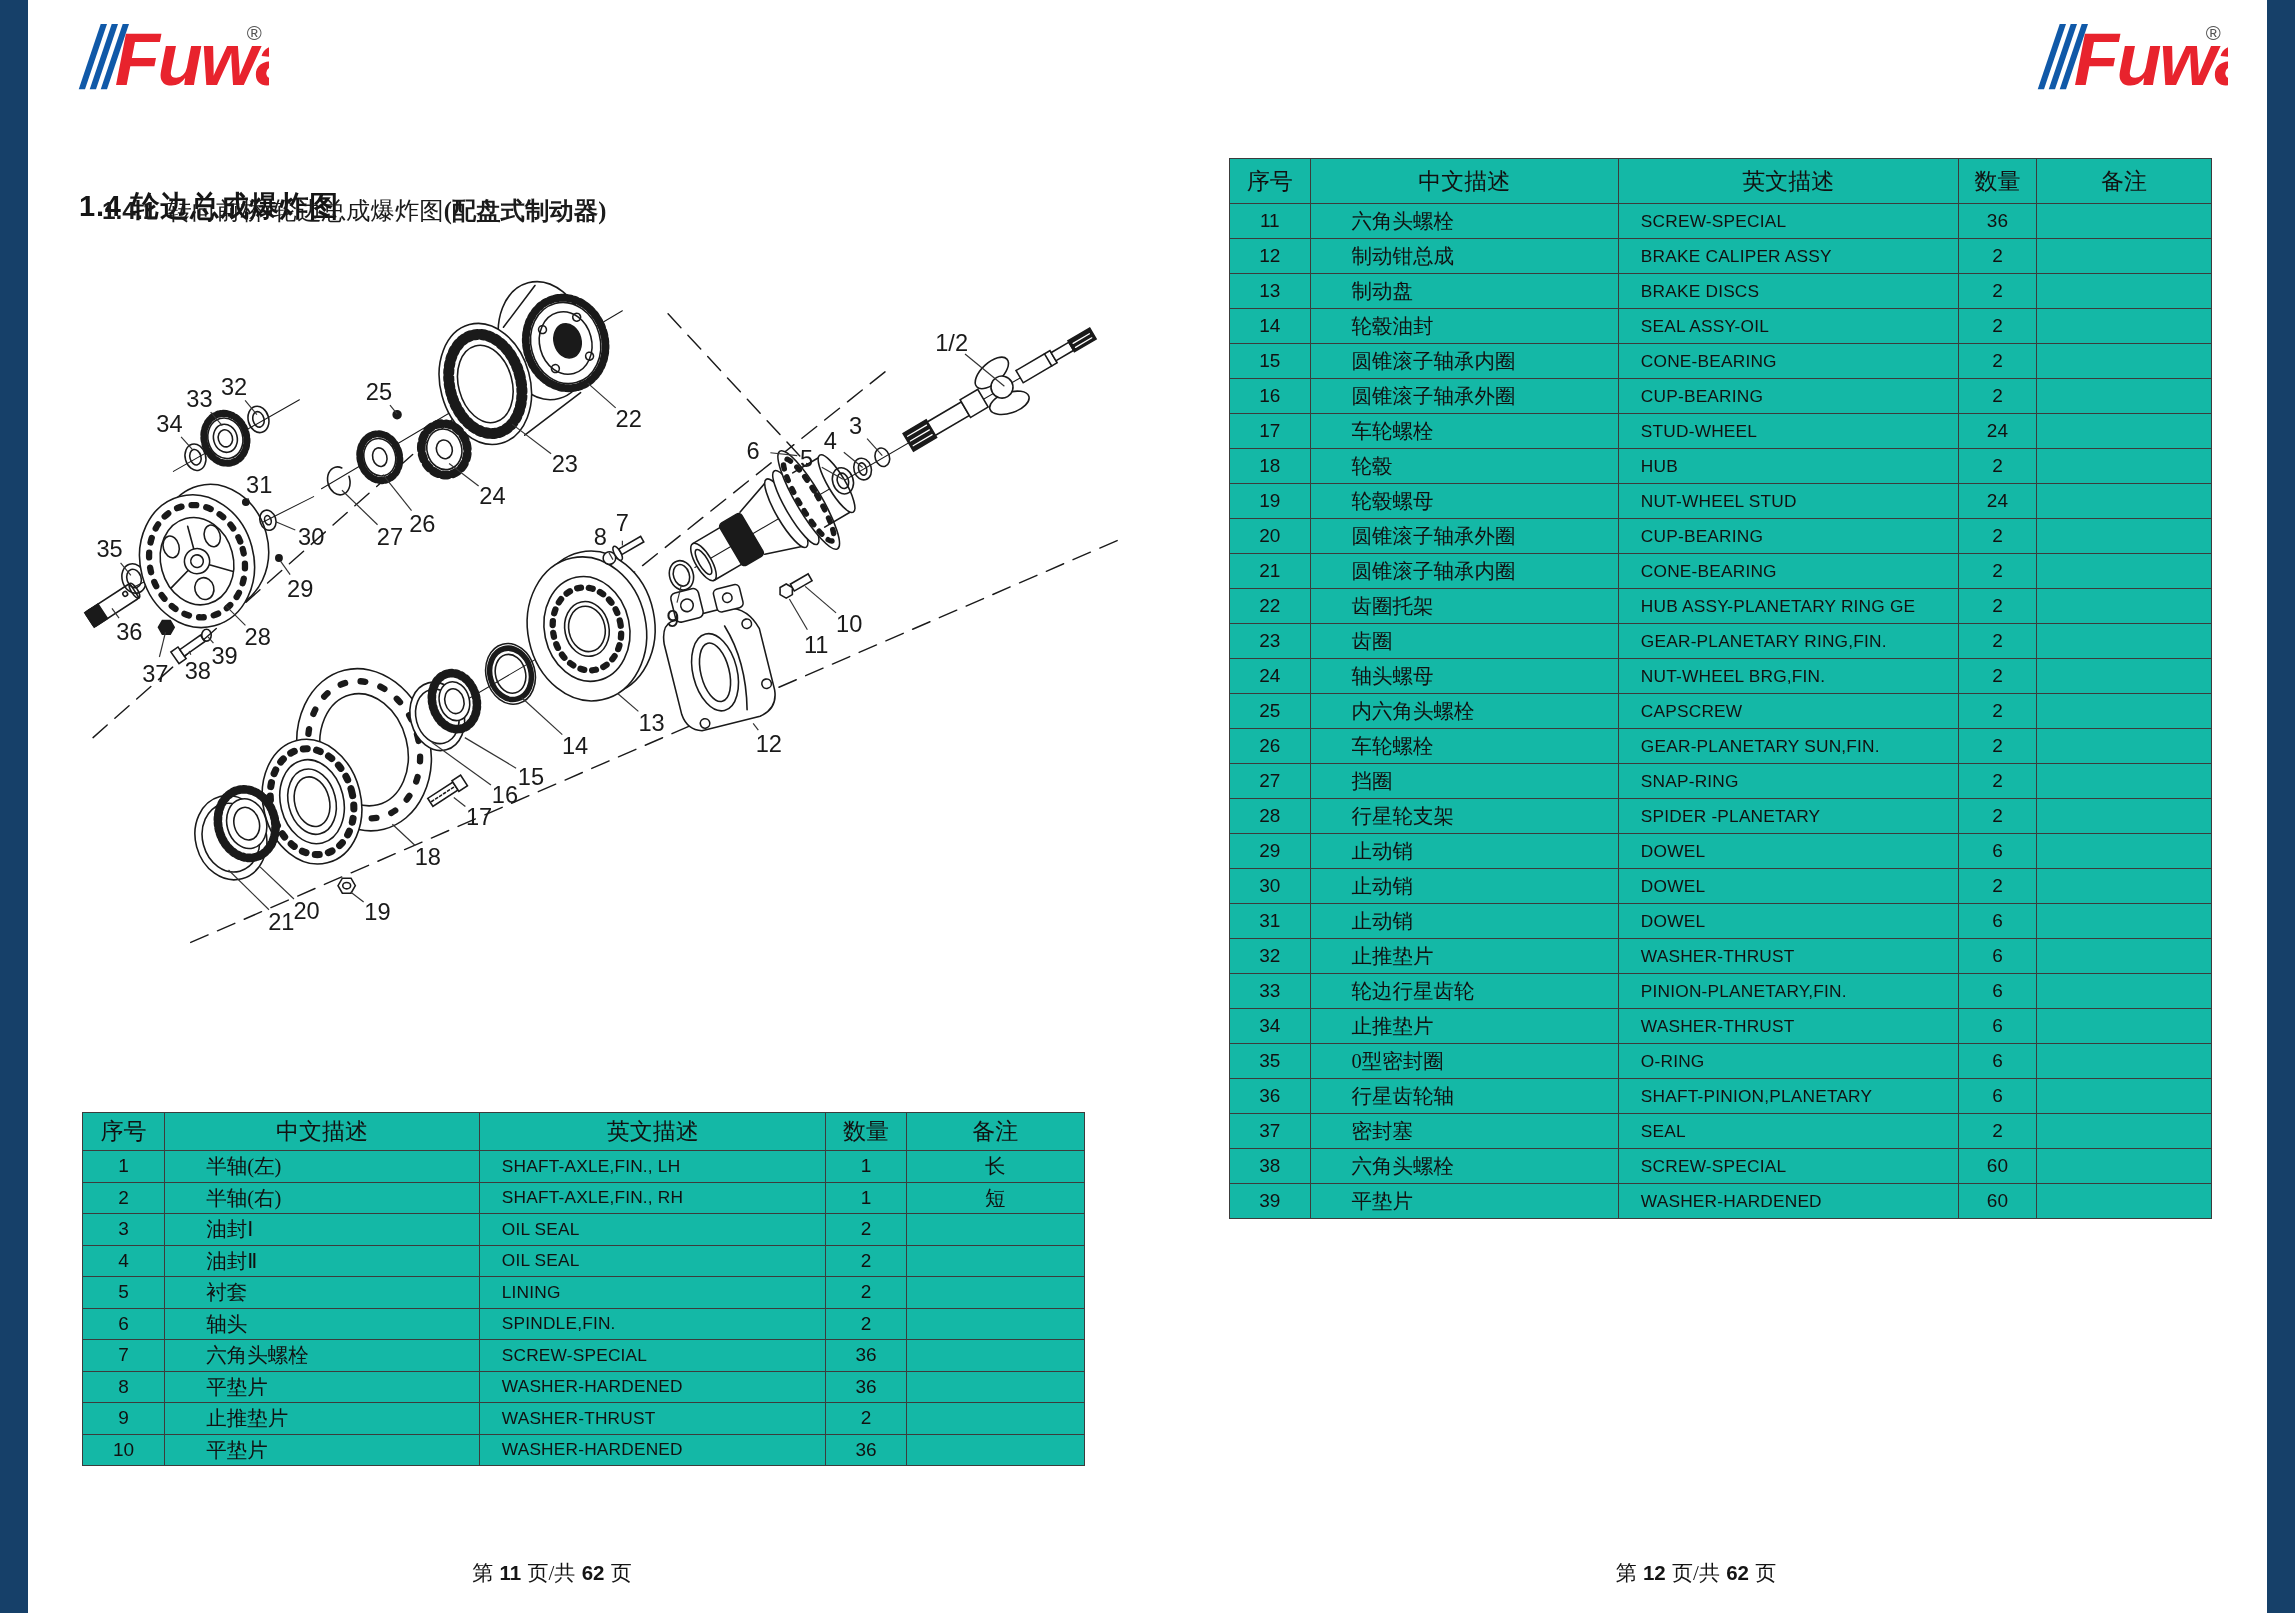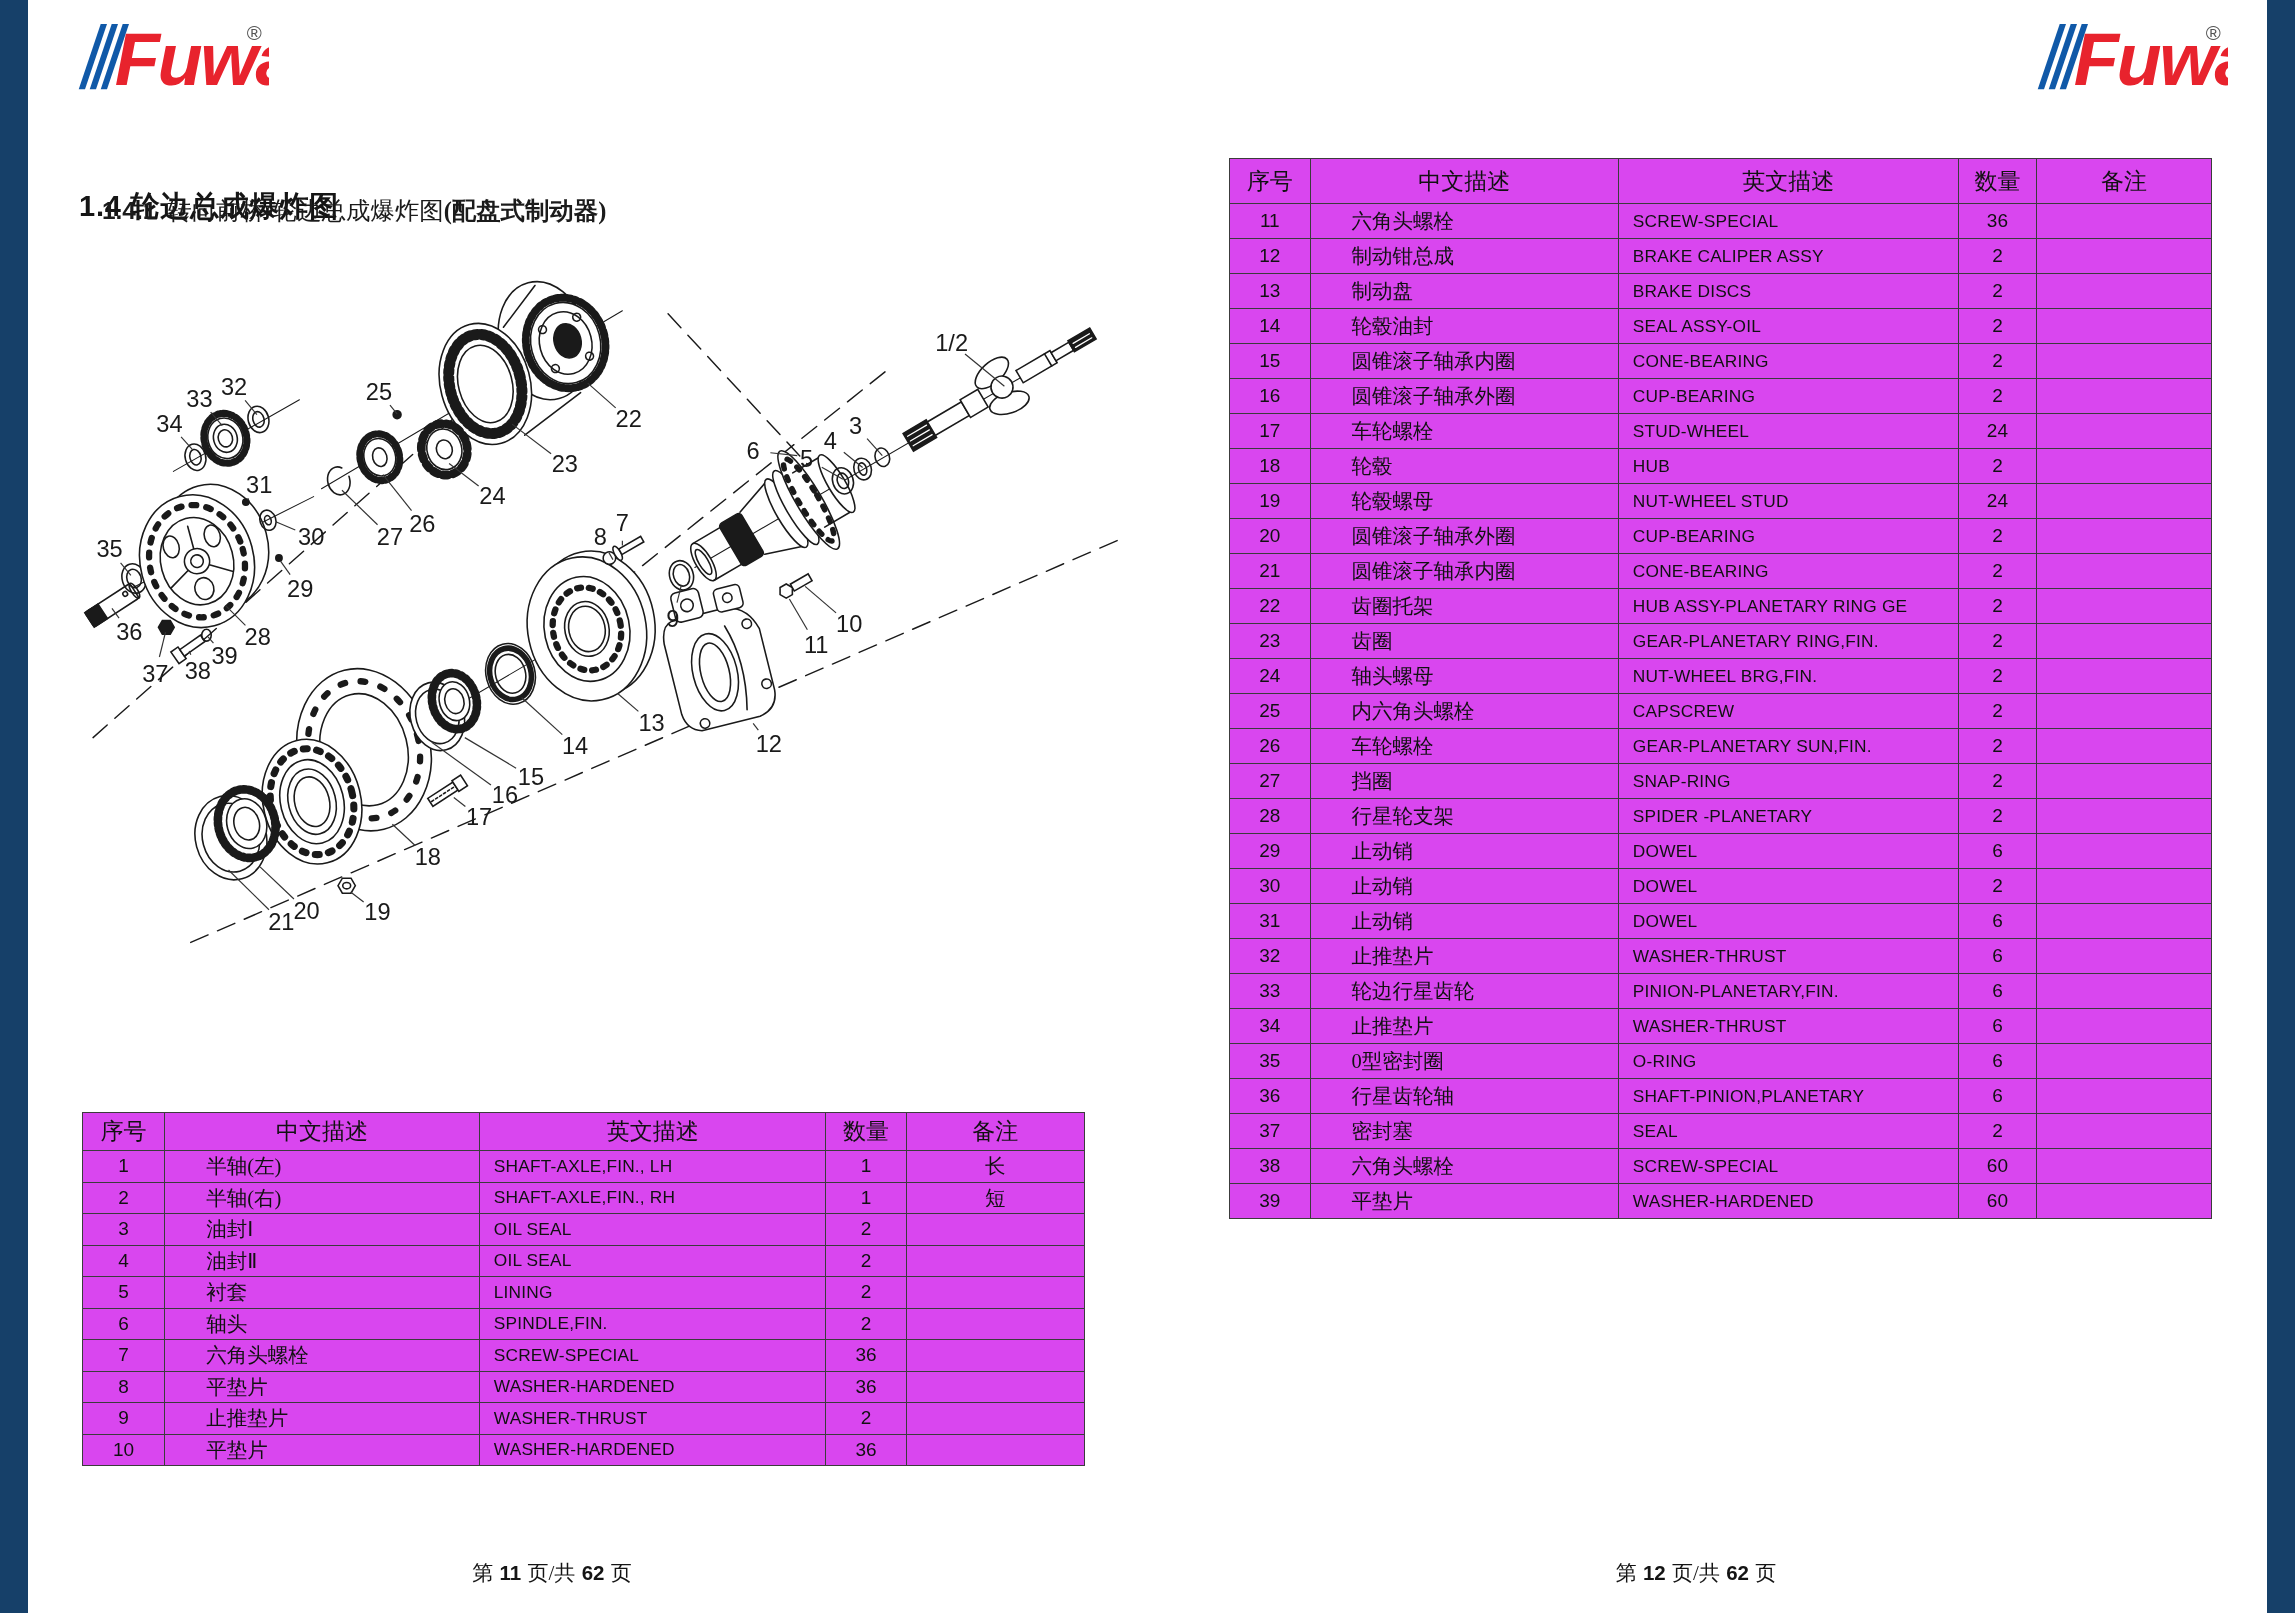--- a/index.html
+++ b/index.html
@@ -40,39 +40,39 @@
   .art .bead2{stroke-width:8;stroke-dasharray:6 20;}
   .art .bead3{stroke-width:8;stroke-dasharray:5 10;}
   .art .bead4{stroke-width:8;stroke-dasharray:6 13;}
   .art .bead5{stroke-width:7;stroke-dasharray:5 11;}
   .art .rollers{stroke-width:11;stroke-dasharray:3.5 3.5;}
   .art .thick{stroke-width:7;}
   .callout{font-family:"Liberation Sans",sans-serif;font-size:30px;fill:#1a1a1a;
     text-anchor:middle;stroke:none;}
   .leader{stroke:#333;stroke-width:1.5;}
 
-  table.parts-table{position:absolute;border-collapse:collapse;table-layout:fixed;background:#d946ef;}
+  table.parts-table{position:absolute;border-collapse:collapse;table-layout:fixed;background:#14b8a6;}
   .parts-table th,.parts-table td{border:1.6px solid #3c3c3c;overflow:hidden;white-space:nowrap;}
   .parts-table .title-row th{height:41px;font-size:23px;font-weight:normal;
      font-family:"Liberation Serif",serif;text-align:center;}
   .parts-table .title-row .b{font-weight:bold;}
   .parts-table .head-row th{font-size:23px;font-weight:normal;
      font-family:"Liberation Serif",serif;text-align:center;}
   #left-table{left:82px;top:1112px;width:1003px;}
   #right-table{left:1229px;top:158px;width:983px;}
   #left-table .head-row th{height:35px;}
   #right-table .head-row th{height:42px;}
   #left-table tbody tr{height:31.5px;}
   #right-table tbody tr{height:35px;}
   .parts-table tbody td:nth-child(1),
   .parts-table tbody td:nth-child(4){text-align:center;font-size:19px;
      font-family:"Liberation Sans",sans-serif;}
   .parts-table tbody td:nth-child(2){padding-left:41px;font-size:20.5px;
      font-family:"Liberation Serif",serif;}
-  .parts-table tbody td:nth-child(3){padding-left:14px;font-size:17.3px;
+  .parts-table tbody td:nth-child(3){padding-left:22px;font-size:17.3px;
      font-family:"Liberation Sans",sans-serif;letter-spacing:0.2px;}
   .parts-table tbody td:nth-child(5){text-align:center;font-size:20.5px;
      font-family:"Liberation Serif",serif;}
 
   .footer{position:absolute;top:1559px;width:252px;text-align:center;font-size:21px;
      font-family:"Liberation Serif",serif;color:#141414;}
   .footer.fl{left:426px;}
   .footer.fr{left:1570px;}
   .footer b{font-family:"Liberation Sans",sans-serif;font-size:20.5px;margin:0 6.3px;}
 </style>

